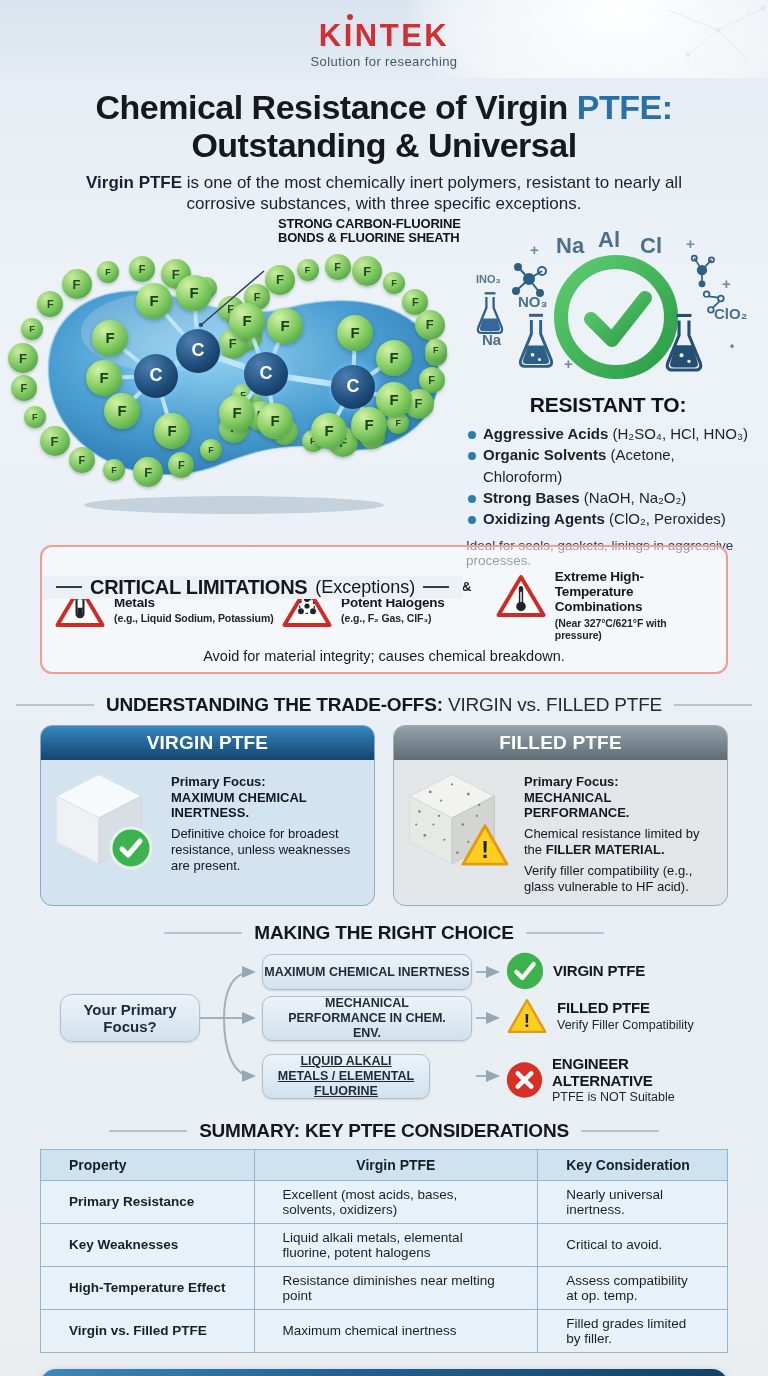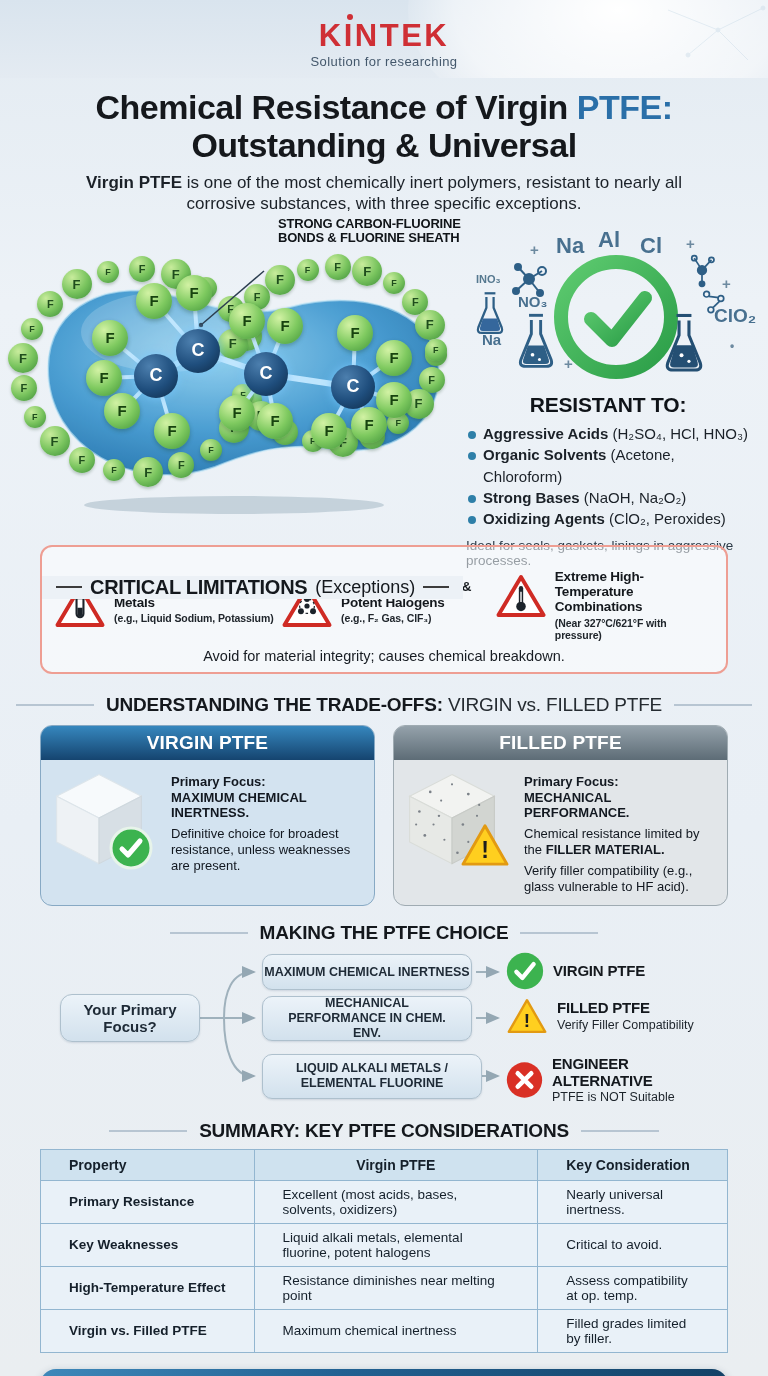--- a/index.html
+++ b/index.html
@@ -85,21 +85,21 @@
   .card-text p{margin:5px 0 0;}
 
   
   .flow{position:relative;height:158px;margin:4px 40px 0;}
   .flow-box{position:absolute;display:flex;align-items:center;justify-content:center;text-align:center;
      background:linear-gradient(180deg,#ecf3f9,#d2e1ed);border:1px solid #aec0cd;border-radius:10px;
      font-weight:bold;color:#1e2a36;box-shadow:0 1px 2px rgba(40,70,100,.15);}
   .start-box{left:20px;top:46px;width:140px;height:48px;font-size:15px;line-height:1.15;border-radius:12px;}
   .b1{left:222px;top:6px;width:210px;height:36px;font-size:12.5px;}
   .b2{left:222px;top:48px;width:210px;height:45px;font-size:12.5px;line-height:1.2;padding:0 14px;}
-  .b3{left:222px;top:106px;width:220px;height:45px;font-size:12.5px;line-height:1.2;padding:0 14px;}
+  .b3{left:222px;top:106px;width:168px;height:45px;font-size:12.5px;line-height:1.2;padding:0 14px;text-decoration:underline;}
   .result{position:absolute;left:466px;display:flex;align-items:center;gap:9px;}
   .r1{top:4px;} .r2{top:49px;} .r3{top:107px;}
   .result .rtext{line-height:1.15;}
   .result .rtitle{font-size:15px;font-weight:bold;letter-spacing:-.2px;}
   .result .rsub{font-size:12.5px;color:#1d242b;margin-top:1px;}
   .flow svg.conn{position:absolute;left:0;top:0;}
 
   
   .ptable{margin:7px 40px 0;border-collapse:collapse;width:688px;font-size:13.5px;}
   .ptable th,.ptable td{border:1px solid #93b6d0;padding:6px 28px;background:#e9f1f8;color:#15202b;}
@@ -313,21 +313,21 @@
               <line x1="32" y1="20" x2="23" y2="29"></line>
           </g>
         </svg>
         <svg style="position:absolute;left:194px;top:86px" width="52" height="62" viewBox="0 0 40 50">
           <path d="M16,6 v12 L7,40 q-2,6 4,6 h18 q6,0 4,-6 L24,18 V6" fill="none" stroke="#244f73" stroke-width="2.5"></path>
           <path d="M14,2 h12" stroke="#244f73" stroke-width="2.5"></path>
           <path d="M13,26 L9,40 q-1,4 3,4 h16 q4,0 3,-4 L27,26 z" fill="#244f73"></path>
           <circle cx="18" cy="34" r="1.6" fill="#fff"></circle>
             <circle cx="24" cy="39" r="1.3" fill="#fff"></circle>
         </svg>
-        <span class="sym" style="left:250px;top:78px;font-size:19px">ClO₂</span>
+        <span class="sym" style="left:250px;top:78px;font-size:15px">ClO₂</span>
         <span class="plus" style="left:266px;top:112px;font-size:12px">•</span>
       </div>
 
       <div class="resist">
         <div class="resist-head">RESISTANT TO:</div>
         <ul>
           <li><b>Aggressive Acids</b><span> (H₂SO₄, HCl, HNO₃)</span></li>
           <li><b>Organic Solvents</b><span> (Acetone, Chloroform)</span></li>
           <li><b>Strong Bases</b><span> (NaOH, Na₂O₂)</span></li>
           <li><b>Oxidizing Agents</b><span> (ClO₂, Peroxides)</span></li>
@@ -449,21 +449,21 @@
           <div class="b">Primary Focus:</div>
           <div class="b">MECHANICAL PERFORMANCE.</div>
           <p><span>Chemical resistance limited by the </span><span class="b">FILLER MATERIAL.</span></p>
           <p>Verify filler compatibility (e.g., glass vulnerable to HF acid).</p>
         </div>
       </div>
     </div>
   </div>
 
   <div class="section-head" style="margin-top:16px">
-    <b>MAKING THE PTFE CHOICE</b>
+    <b>MAKING THE RIGHT CHOICE</b>
   </div>
   <div class="flow">
     <svg class="conn" width="688" height="158" viewBox="0 0 688 158">
       <defs>
           <marker id="arr" markerWidth="8" markerHeight="8" refX="6" refY="3" orient="auto">
         <path d="M0,0 L7,3 L0,6 Z" fill="#94a7b3"></path>
           </marker>
         </defs>
       <g stroke="#9fb1bc" stroke-width="2" fill="none">
         <path d="M160,70 L184,70"></path>

